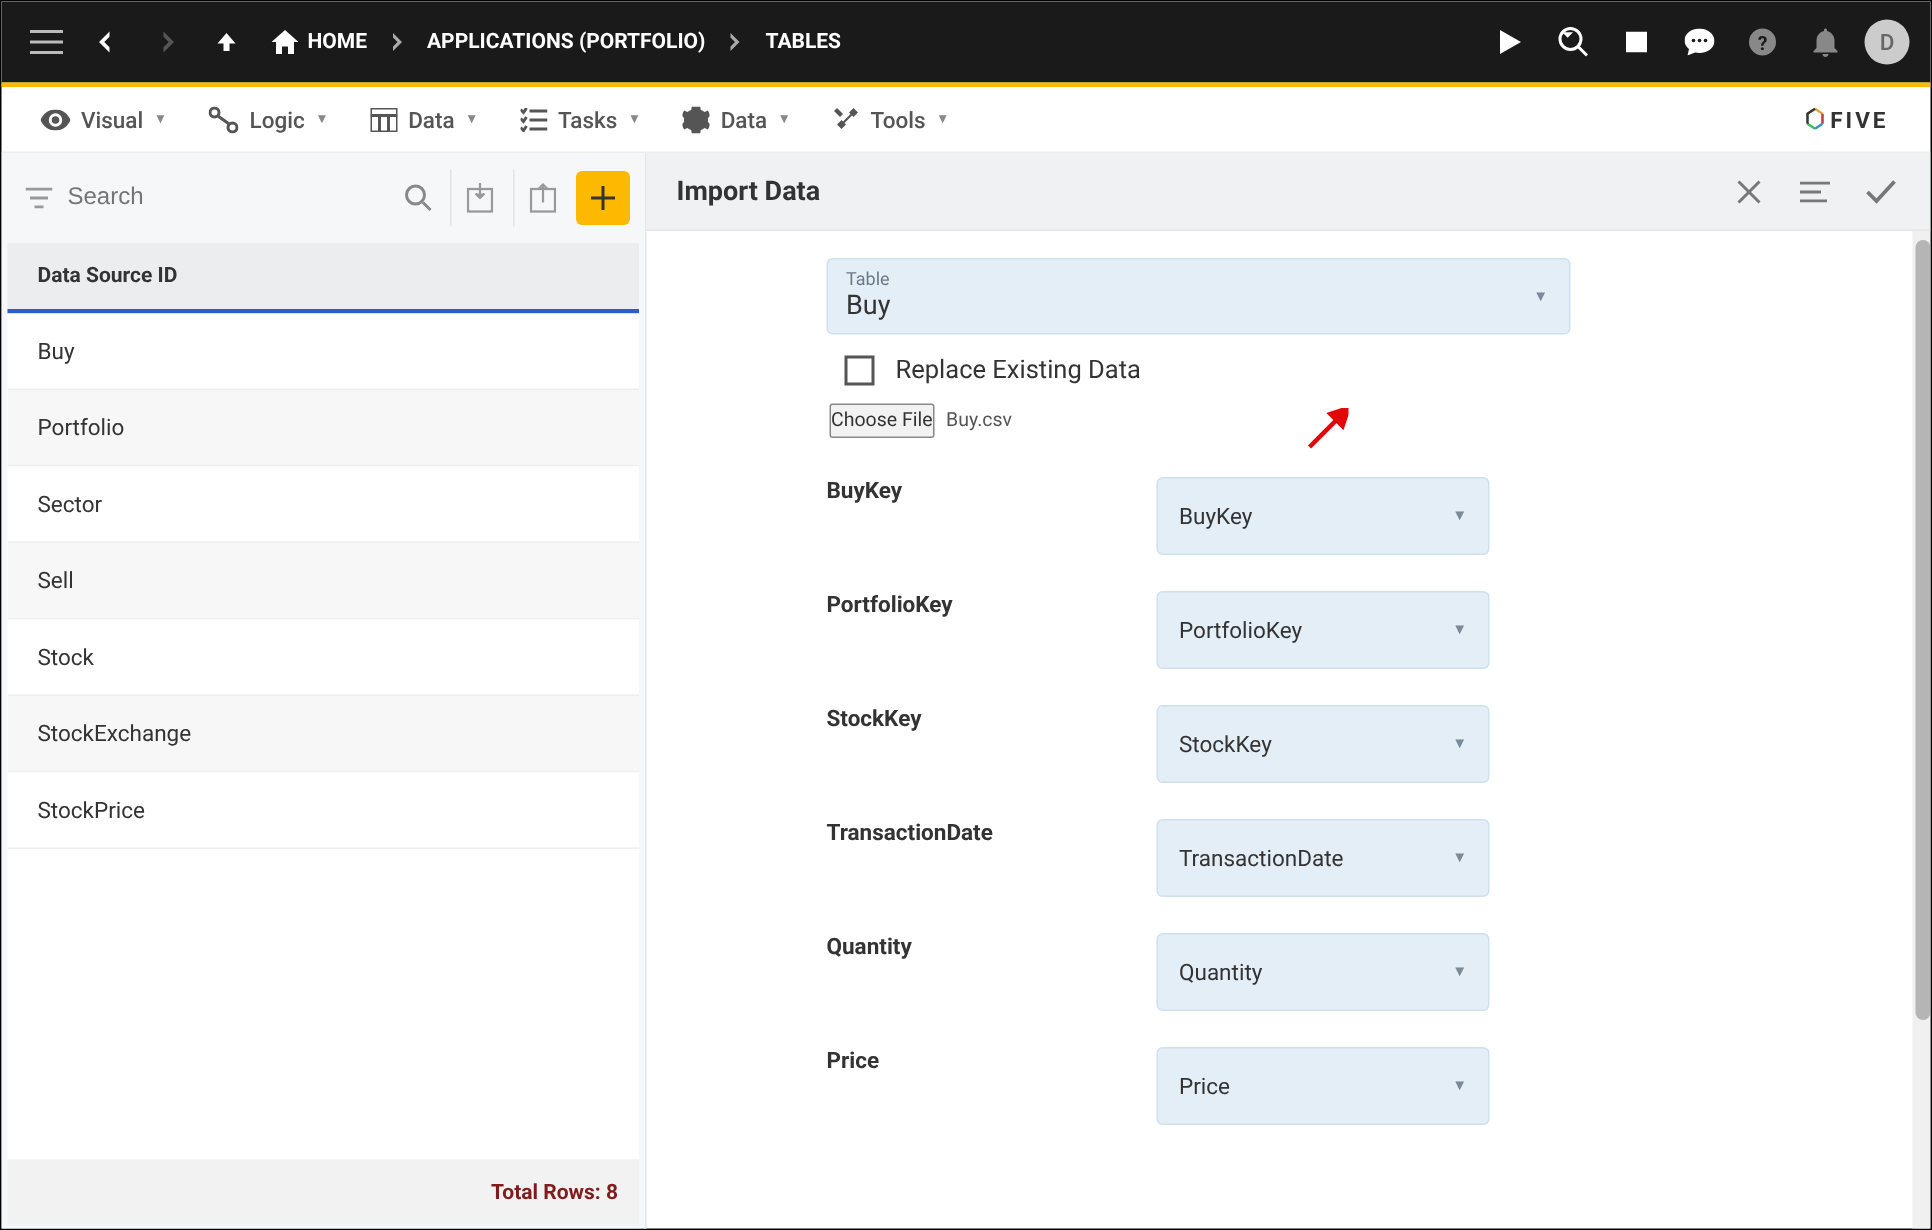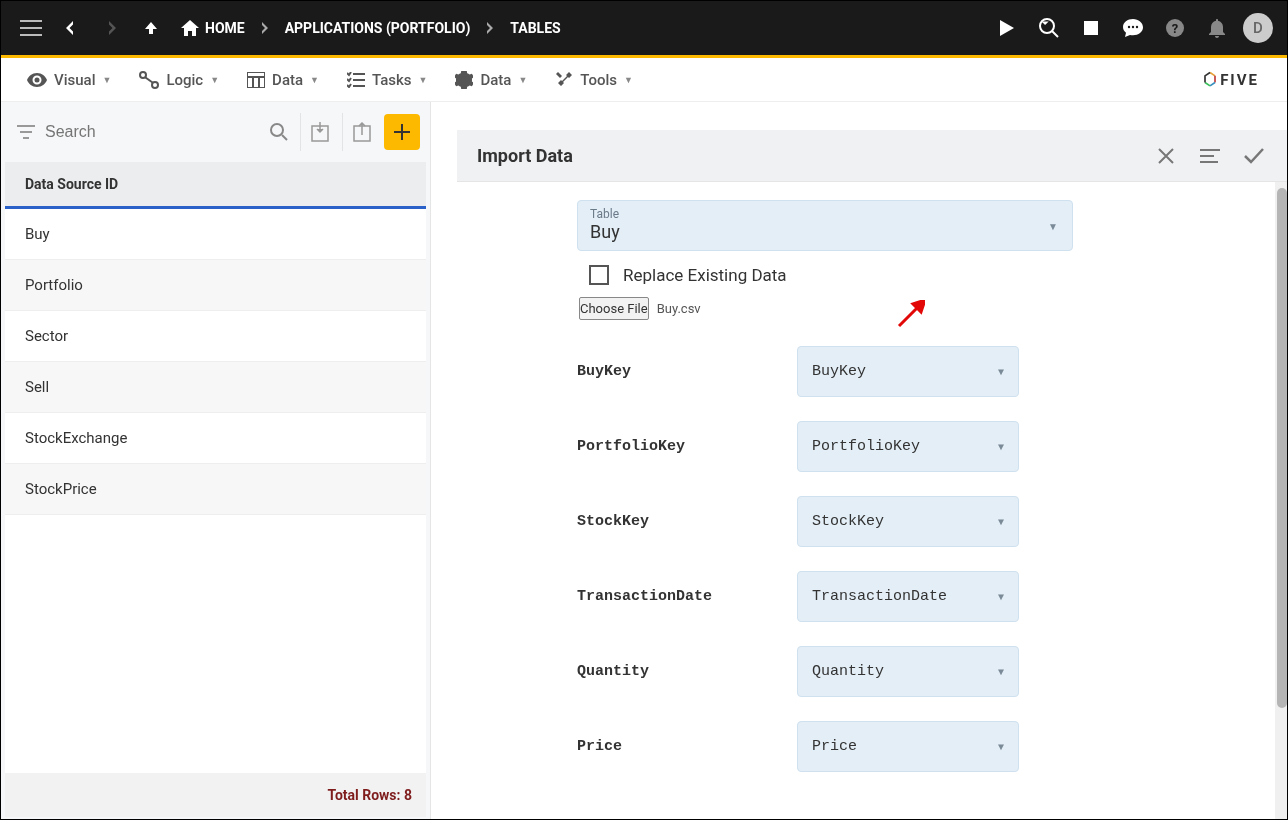--- a/index.html
+++ b/index.html
@@ -18,57 +18,57 @@
 
   
   .menubar { height: 44px; display: flex; align-items: center; padding: 0 12px; border-bottom: 1px solid #eee; }
   .menu-item { display: flex; align-items: center; gap: 7px; padding: 0 14px; color: #555; font-weight: 500; font-size: 15px; cursor: pointer; }
   .menu-item .tri { font-size: 9px; color: #888; }
   .brand { margin-left: auto; display: flex; align-items: center; gap: 0; padding-right: 16px; }
   .brand-logo { width: 20px; height: 20px; position: relative; }
   .brand-text { font-weight: 700; letter-spacing: 2px; font-size: 15px; color: #333; }
 
   
-  .main { display: flex; height: calc(820px - 54px - 3px - 44px); gap: 26px; }
+  .main { display: flex; height: calc(820px - 54px - 3px - 44px); }
   
   
   .left-panel { width: 430px; border-right: 1px solid #e5e5e5; background: #f6f7f8; display: flex; flex-direction: column; padding: 4px; }
   .search-row { display: flex; align-items: center; height: 52px; padding: 0 6px; gap: 4px; }
   .filter-icon { width: 30px; display:flex; align-items:center; justify-content:center; color:#999; }
   .search-input { flex: 1; border: none; background: transparent; height: 40px; font-size: 16px; color: #666; outline: none; }
   .search-mag { width: 34px; display:flex; align-items:center; justify-content:center; color:#888; }
   .io-btn { width: 38px; height: 38px; display: flex; align-items: center; justify-content: center; color: #888; cursor: pointer; border-left: 1px solid #e4e4e4; }
   .add-btn { width: 36px; height: 36px; background: #fcb900; border-radius: 4px; display: flex; align-items: center; justify-content: center; color: #333; font-size: 22px; cursor: pointer; }
   
   .list-header { background: #ecedef; padding: 14px 20px; font-weight: 700; color: #333; border-bottom: 3px solid #2a61c9; margin-top: 4px; }
   .list { flex: 1; overflow: auto; background: #fff; }
   .list-item { padding: 16px 20px; border-bottom: 1px solid #eee; background: #fff; font-size: 15px; color: #333; cursor: pointer; }
   .list-item:nth-child(even) { background: #f7f7f8; }
   .list-footer { padding: 14px; text-align: right; font-weight: 700; color: #7f1d1d; background: #f2f2f3; }
 
   
-  .right-panel { flex: 1; display: flex; flex-direction: column; margin-top: 28px; }
+  .right-panel { flex: 1; display: flex; flex-direction: column; }
   .form-header { height: 52px; background: #f0f1f3; display: flex; align-items: center; padding: 0 20px; font-weight: 700; font-size: 18px; color: #333; border-bottom: 1px solid #e5e5e5; }
   .form-actions { margin-left: auto; display: flex; gap: 18px; color: #777; }
   .form-actions > div { cursor: pointer; width: 26px; height: 26px; display:flex; align-items:center; justify-content:center; }
   .form-body { flex: 1; overflow-y: auto; padding: 10px 40px 40px 120px; position: relative; }
 
   .table-select { position: relative; background: #e3eef7; border: 1px solid #cfe0ef; border-radius: 4px; padding: 6px 12px 8px 12px; width: 496px; margin: 8px 0 14px 0; cursor: pointer; }
   .table-select-label { font-size: 12px; color: #6b7a88; }
   .table-select-value { font-size: 18px; color: #333; }
   .table-select .caret { position: absolute; right: 14px; top: 50%; transform: translateY(-50%); color: #7a8a97; font-size: 10px; }
 
   .check-row { display: flex; align-items: center; gap: 14px; margin: 6px 0 12px 0; font-size: 17px; color: #333; padding-left: 12px; }
   .checkbox { width: 20px; height: 20px; border: 2px solid #555; }
 
   .file-row { display: flex; align-items: center; gap: 8px; margin: 4px 0 26px 2px; }
   .file-btn { border: 1px solid #888; background: #f2f2f2; padding: 3px 0; font-size: 13px; cursor: pointer; border-radius: 2px; }
   .file-name { font-size: 13px; color: #555; }
 
-  .map-row { display: flex; align-items: center; margin: 24px 0; font-family: Liberation Mono, monospace; }
+  .map-row { display: flex; margin: 24px 0; }
   .map-label { width: 220px; font-weight: 700; color: #333; font-size: 15px; }
   .map-select { position: relative; background: #e3eef7; border: 1px solid #cfe0ef; border-radius: 4px; padding: 16px 14px; width: 222px; font-size: 15px; color: #333; cursor: pointer; }
   .map-select .caret { position: absolute; right: 14px; top: 50%; transform: translateY(-50%); color: #7a8a97; font-size: 10px; }
 
   
   .arrow { position: absolute; pointer-events: none; }
   .arrow svg { display:block; }
 
   
   .scroll-stub { position: absolute; right: 0; top: 0; width: 12px; height: 100%; background: #f0f0f0; }
@@ -260,20 +260,21 @@
             <path stroke="#333" stroke-width="2" d="M9 1v16M1 9h16"></path>
           </svg>
       </div>
     </div>
     <div class="list-header">Data Source ID</div>
     <div class="list">
       <div class="list-item">Buy</div>
       <div class="list-item">Portfolio</div>
       <div class="list-item">Sector</div>
       <div class="list-item">Sell</div>
+      <div class="list-item">Stock</div>
       <div class="list-item">StockExchange</div>
       <div class="list-item">StockPrice</div>
     </div>
     <div class="list-footer">Total Rows: 8</div>
   </div>
 
   <div class="right-panel">
     <div class="form-header">
       <span>Import Data</span>
       <div class="form-actions">

